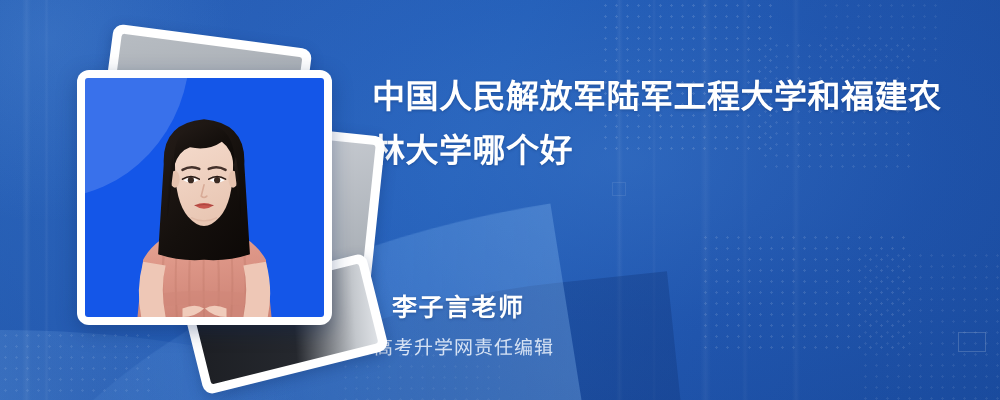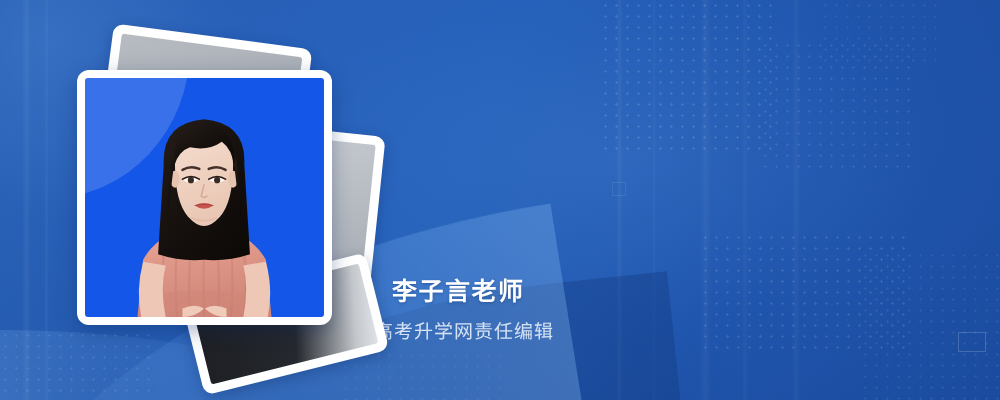--- a/index.html
+++ b/index.html
@@ -159,21 +159,21 @@
     color: #ffffff;
     font-size: 33px;
     font-weight: bold;
     line-height: 54px;
     letter-spacing: 0.5px;
     text-shadow: 0 1px 3px rgba(10,40,95,0.35);
     margin: 0;
     max-width: 570px;
   }
 
-  .byline { position: absolute; left: 392px; top: 276px; }
+  .byline { position: absolute; left: 392px; top: 292px; }
   .author-name {
     color: #ffffff;
     font-size: 25px;
     font-weight: bold;
     letter-spacing: 1.5px;
     line-height: 30px;
     text-shadow: 0 1px 3px rgba(10,40,95,0.35);
   }
   .author-role {
     position: absolute;
@@ -295,19 +295,22 @@
           <path d="M62 196 Q54 226 60 255 L86 255 Q80 224 86 200 Z" fill="#eec7b6"></path>
           <path d="M193 196 Q201 226 195 255 L169 255 Q175 224 169 200 Z" fill="#eec7b6"></path>
 
           <path d="M104 246 Q118 240 127 246 Q118 255 104 255 Z" fill="#f0cbba"></path>
           <path d="M151 246 Q137 240 128 246 Q137 255 151 255 Z" fill="#f0cbba"></path>
         </svg>
       </div>
     </div>
   </div>
 
+  <div class="content">
+    <h1 class="headline">中国人民解放军陆军工程大学和福建农林大学哪个好</h1>
+  </div>
 
   <div class="byline">
     <div class="author-name">李子言老师</div>
     <div class="author-role">高考升学网责任编辑</div>
   </div>
 
 </div>
 
 </body></html>

